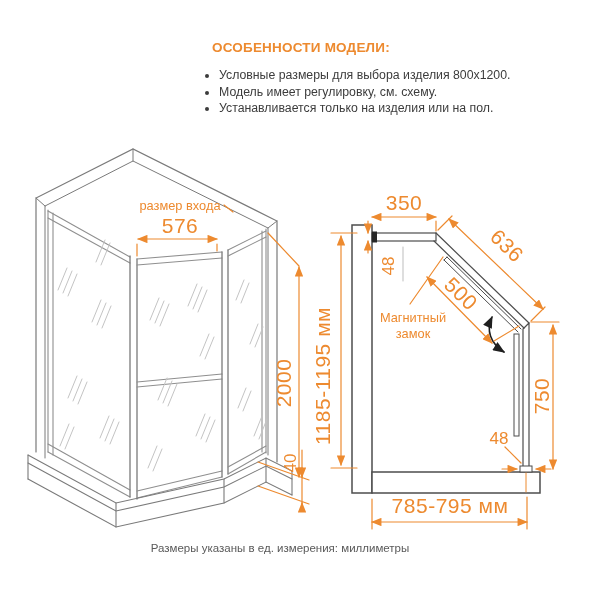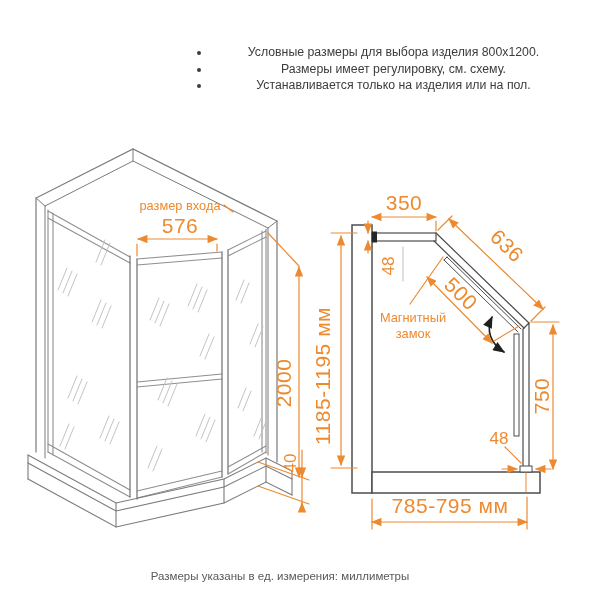--- a/index.html
+++ b/index.html
@@ -1,38 +1,39 @@
 <!DOCTYPE html>
 <html><head>
 <meta charset="utf-8">
 <style>
   html,body{margin:0;padding:0;background:#ffffff;}
   .page{position:relative;width:600px;height:600px;background:#ffffff;overflow:hidden;
         font-family:"Liberation Sans",sans-serif;}
   .features{position:absolute;left:190px;top:40px;width:390px;}
   .features h2{margin:0 0 4px 22px;font-size:13.5px;font-weight:bold;color:#ED8A2F;letter-spacing:.2px;}
-  .features ul{margin:4px;padding:0 0 0 17px;list-style:disc;color:#3c3c3c;text-align:center;}
+  .features ul{margin:12px;padding:0 0 0 17px;list-style:disc;color:#3c3c3c;}
   .features li{font-size:12.3px;line-height:16.5px;color:#3c3c3c;}
   .drawing{position:absolute;left:0;top:0;width:600px;height:600px;}
   .units-note{position:absolute;left:20px;top:542px;width:520px;text-align:center;
-        font-size:11.5px;color:#595959;margin-top:28px;}
+        font-size:11.5px;color:#595959;}
   svg text{font-family:"Liberation Sans",sans-serif;fill:#ED8A2F;}
   svg .dim-big{font-size:21px;letter-spacing:.5px;}
   svg .dim-mid{font-size:17px;}
   svg .dim-label{font-size:12.8px;}
 </style>
 </head>
 <body>
 
 <div class="page">
 
   <div class="features">
+    <h2>ОСОБЕННОСТИ МОДЕЛИ:</h2>
     <ul>
       <li>Условные размеры для выбора изделия 800x1200.</li>
-      <li>Размеры имеет регулировку, см. схему.</li>
+      <li>Модель имеет регулировку, см. схему.</li>
       <li>Устанавливается только на изделия или на пол.</li>
     </ul>
   </div>
 
   <svg class="drawing" viewBox="0 0 600 600">
     <defs>
       <marker id="ao" viewBox="0 0 10 8" refX="9" refY="4" markerWidth="9" markerHeight="7" orient="auto-start-reverse">
           <path d="M0,0 L10,4 L0,8 z" fill="#ED8A2F"></path>
         </marker>
       <marker id="ab" viewBox="0 0 10 8" refX="9" refY="4" markerWidth="8" markerHeight="6" orient="auto-start-reverse">

